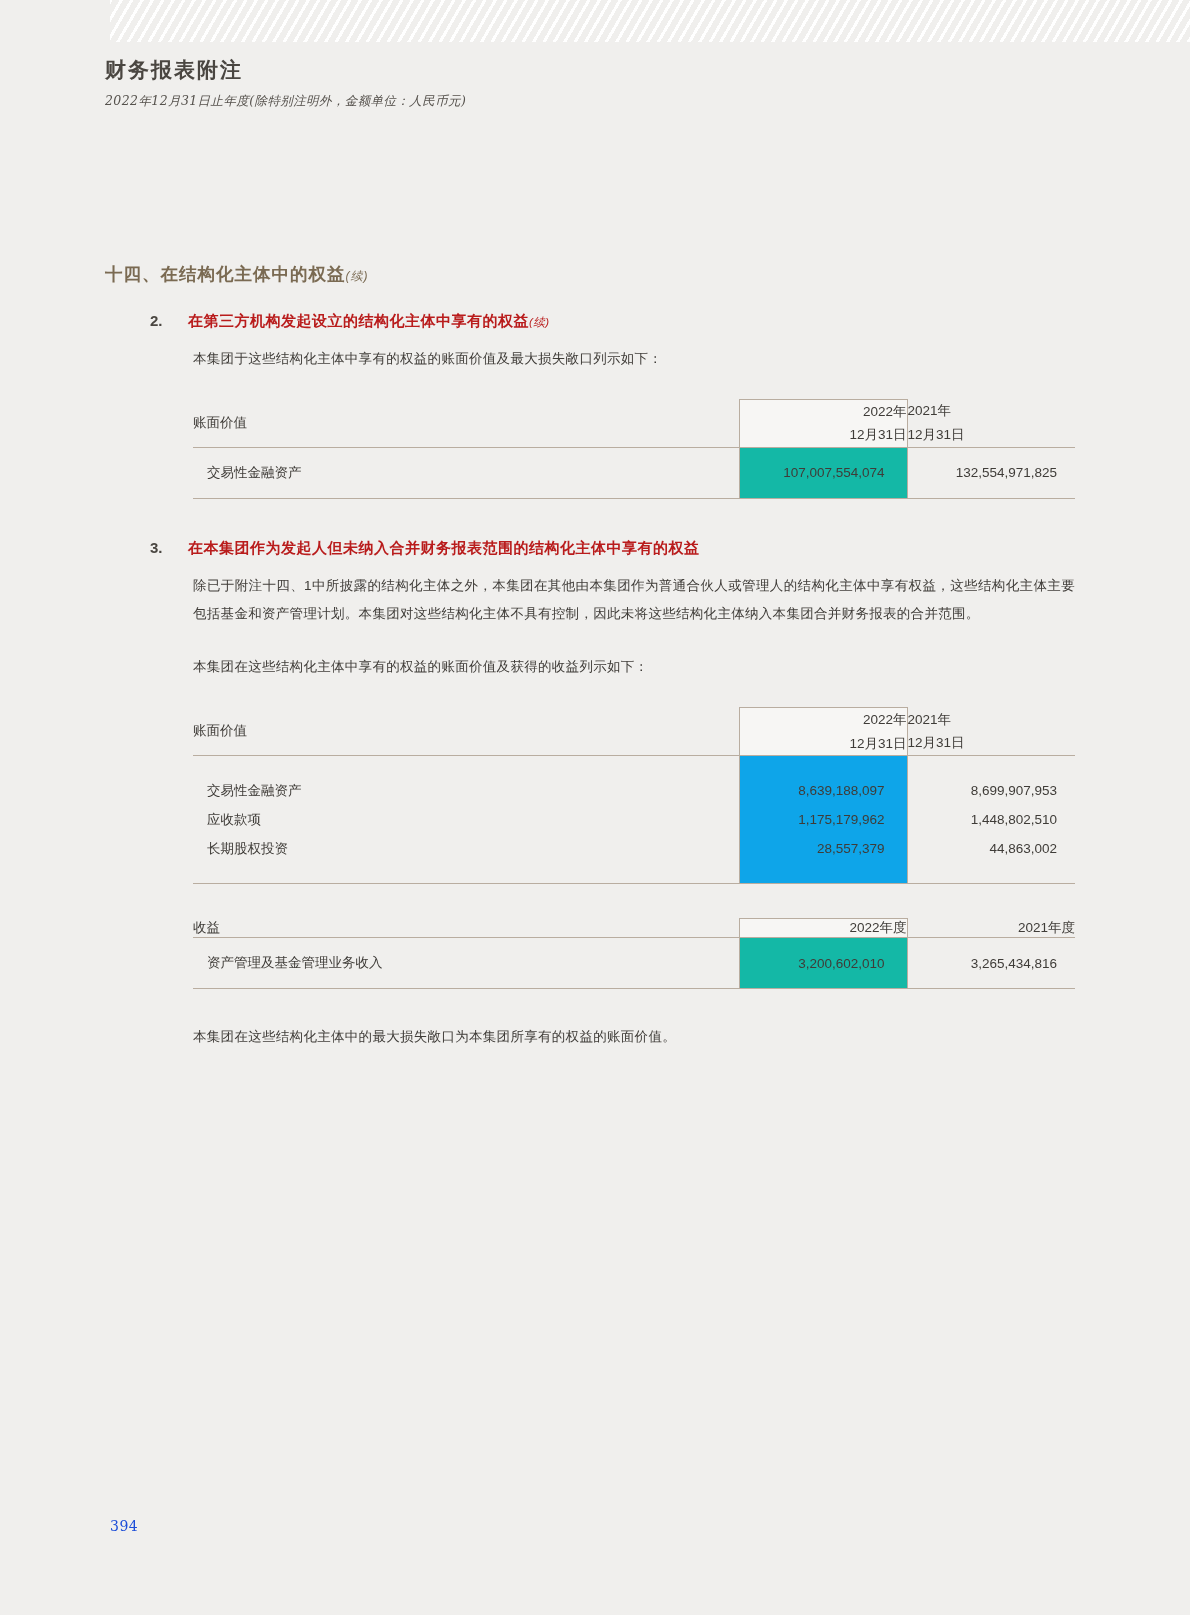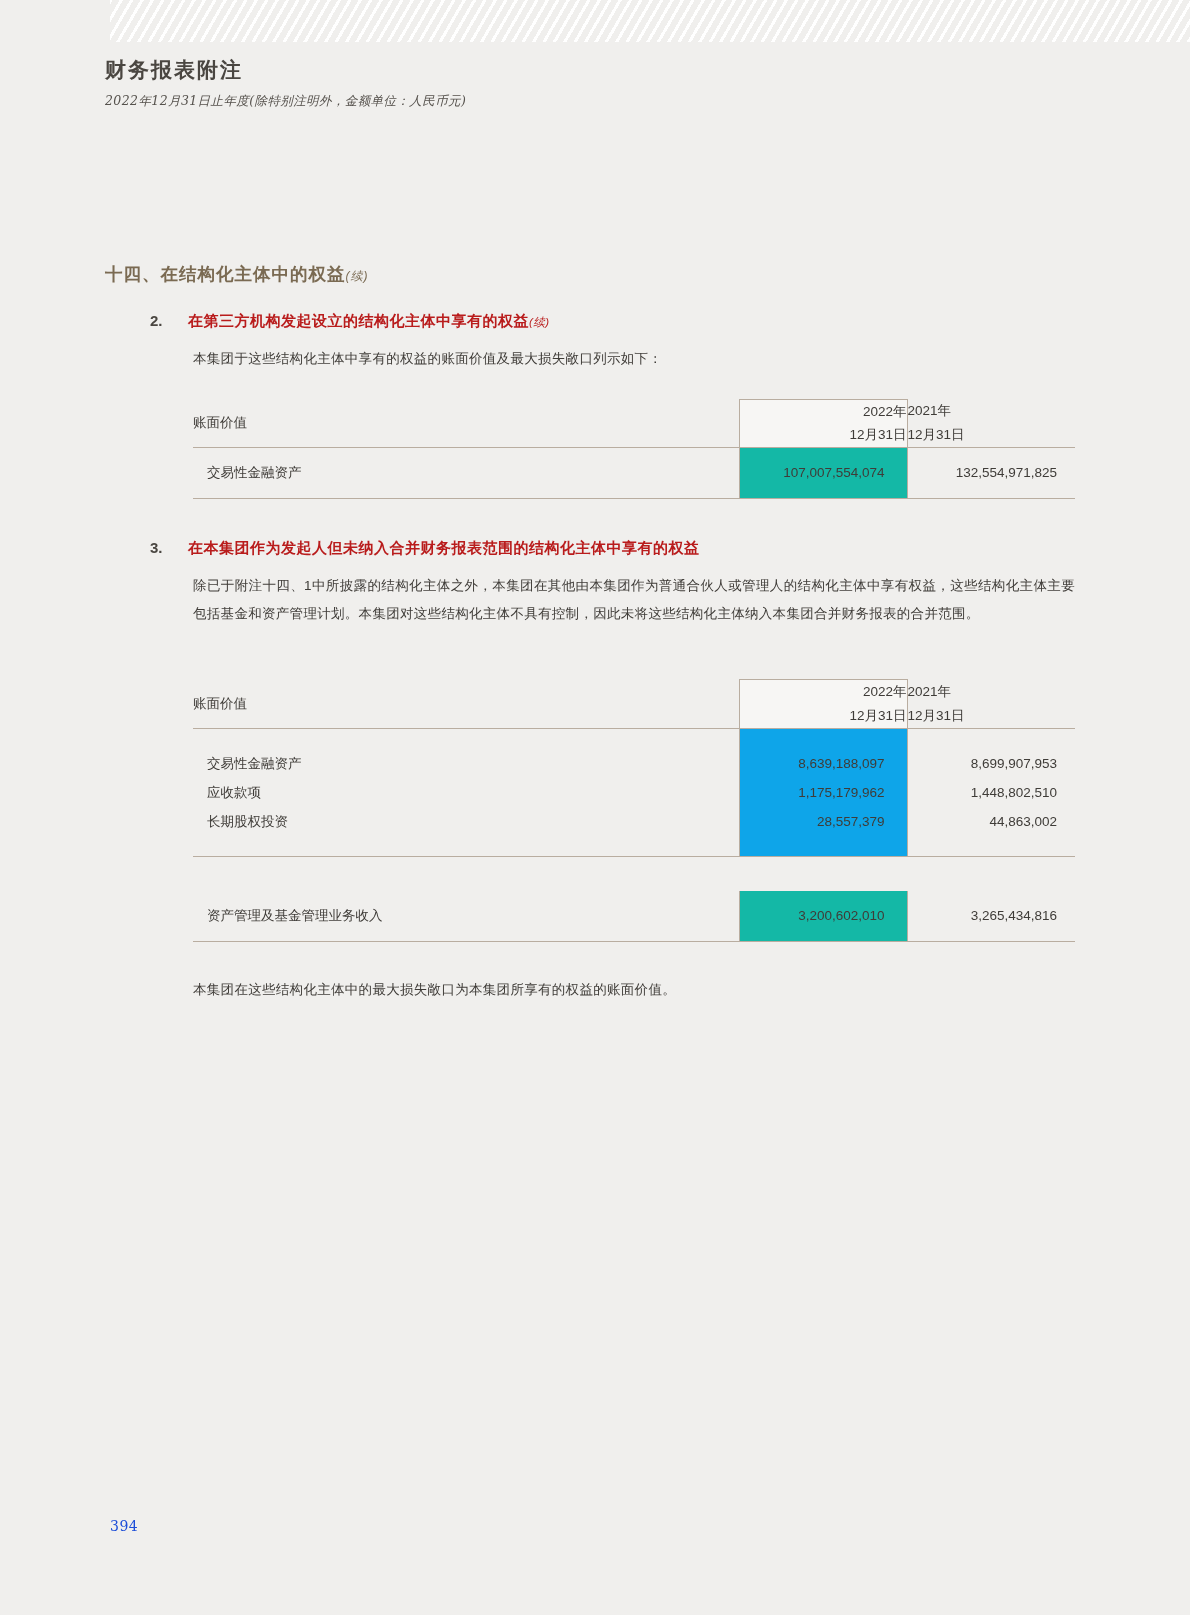--- a/index.html
+++ b/index.html
@@ -316,20 +316,21 @@
       <div class="item-num">3.</div>
       <div class="item-title">
         <span>在本集团作为发起人但未纳入合并财务报表范围的结构化主体中享有的权益</span>
       </div>
     </div>
 
     <div class="para">除已于附注十四、1中所披露的结构化主体之外，本集团在其他由本集团作为普通合伙人或管理人的结构化主体中享有权益，这些结构化主体主要包括基金和资产管理计划。本集团对这些结构化主体不具有控制，因此未将这些结构化主体纳入本集团合并财务报表的合并范围。</div>
 
     <div class="spacer-26"></div>
 
+    <div class="para">本集团在这些结构化主体中享有的权益的账面价值及获得的收益列示如下：</div>
 
     <div class="spacer-26"></div>
 
     <div class="tbl-wrap">
       <table class="fin">
         <colgroup>
             <col class="c-label">
             <col class="c-cur">
             <col class="c-prev">
           </colgroup>
@@ -369,20 +370,25 @@
     <div class="spacer-34"></div>
 
     <div class="tbl-wrap">
       <table class="fin">
         <colgroup>
             <col class="c-label">
             <col class="c-cur">
             <col class="c-prev">
           </colgroup>
         <tbody>
+          <tr class="hdr">
+            <td class="hdr2-label">收益</td>
+            <td class="hdr2-cur">2022年度</td>
+            <td class="hdr2-prev">2021年度</td>
+          </tr>
           <tr>
             <td class="b-label">资产管理及基金管理业务收入</td>
             <td class="b-cur">3,200,602,010</td>
             <td class="b-prev">3,265,434,816</td>
           </tr>
         </tbody>
       </table>
     </div>
 
     <div class="spacer-34"></div>

